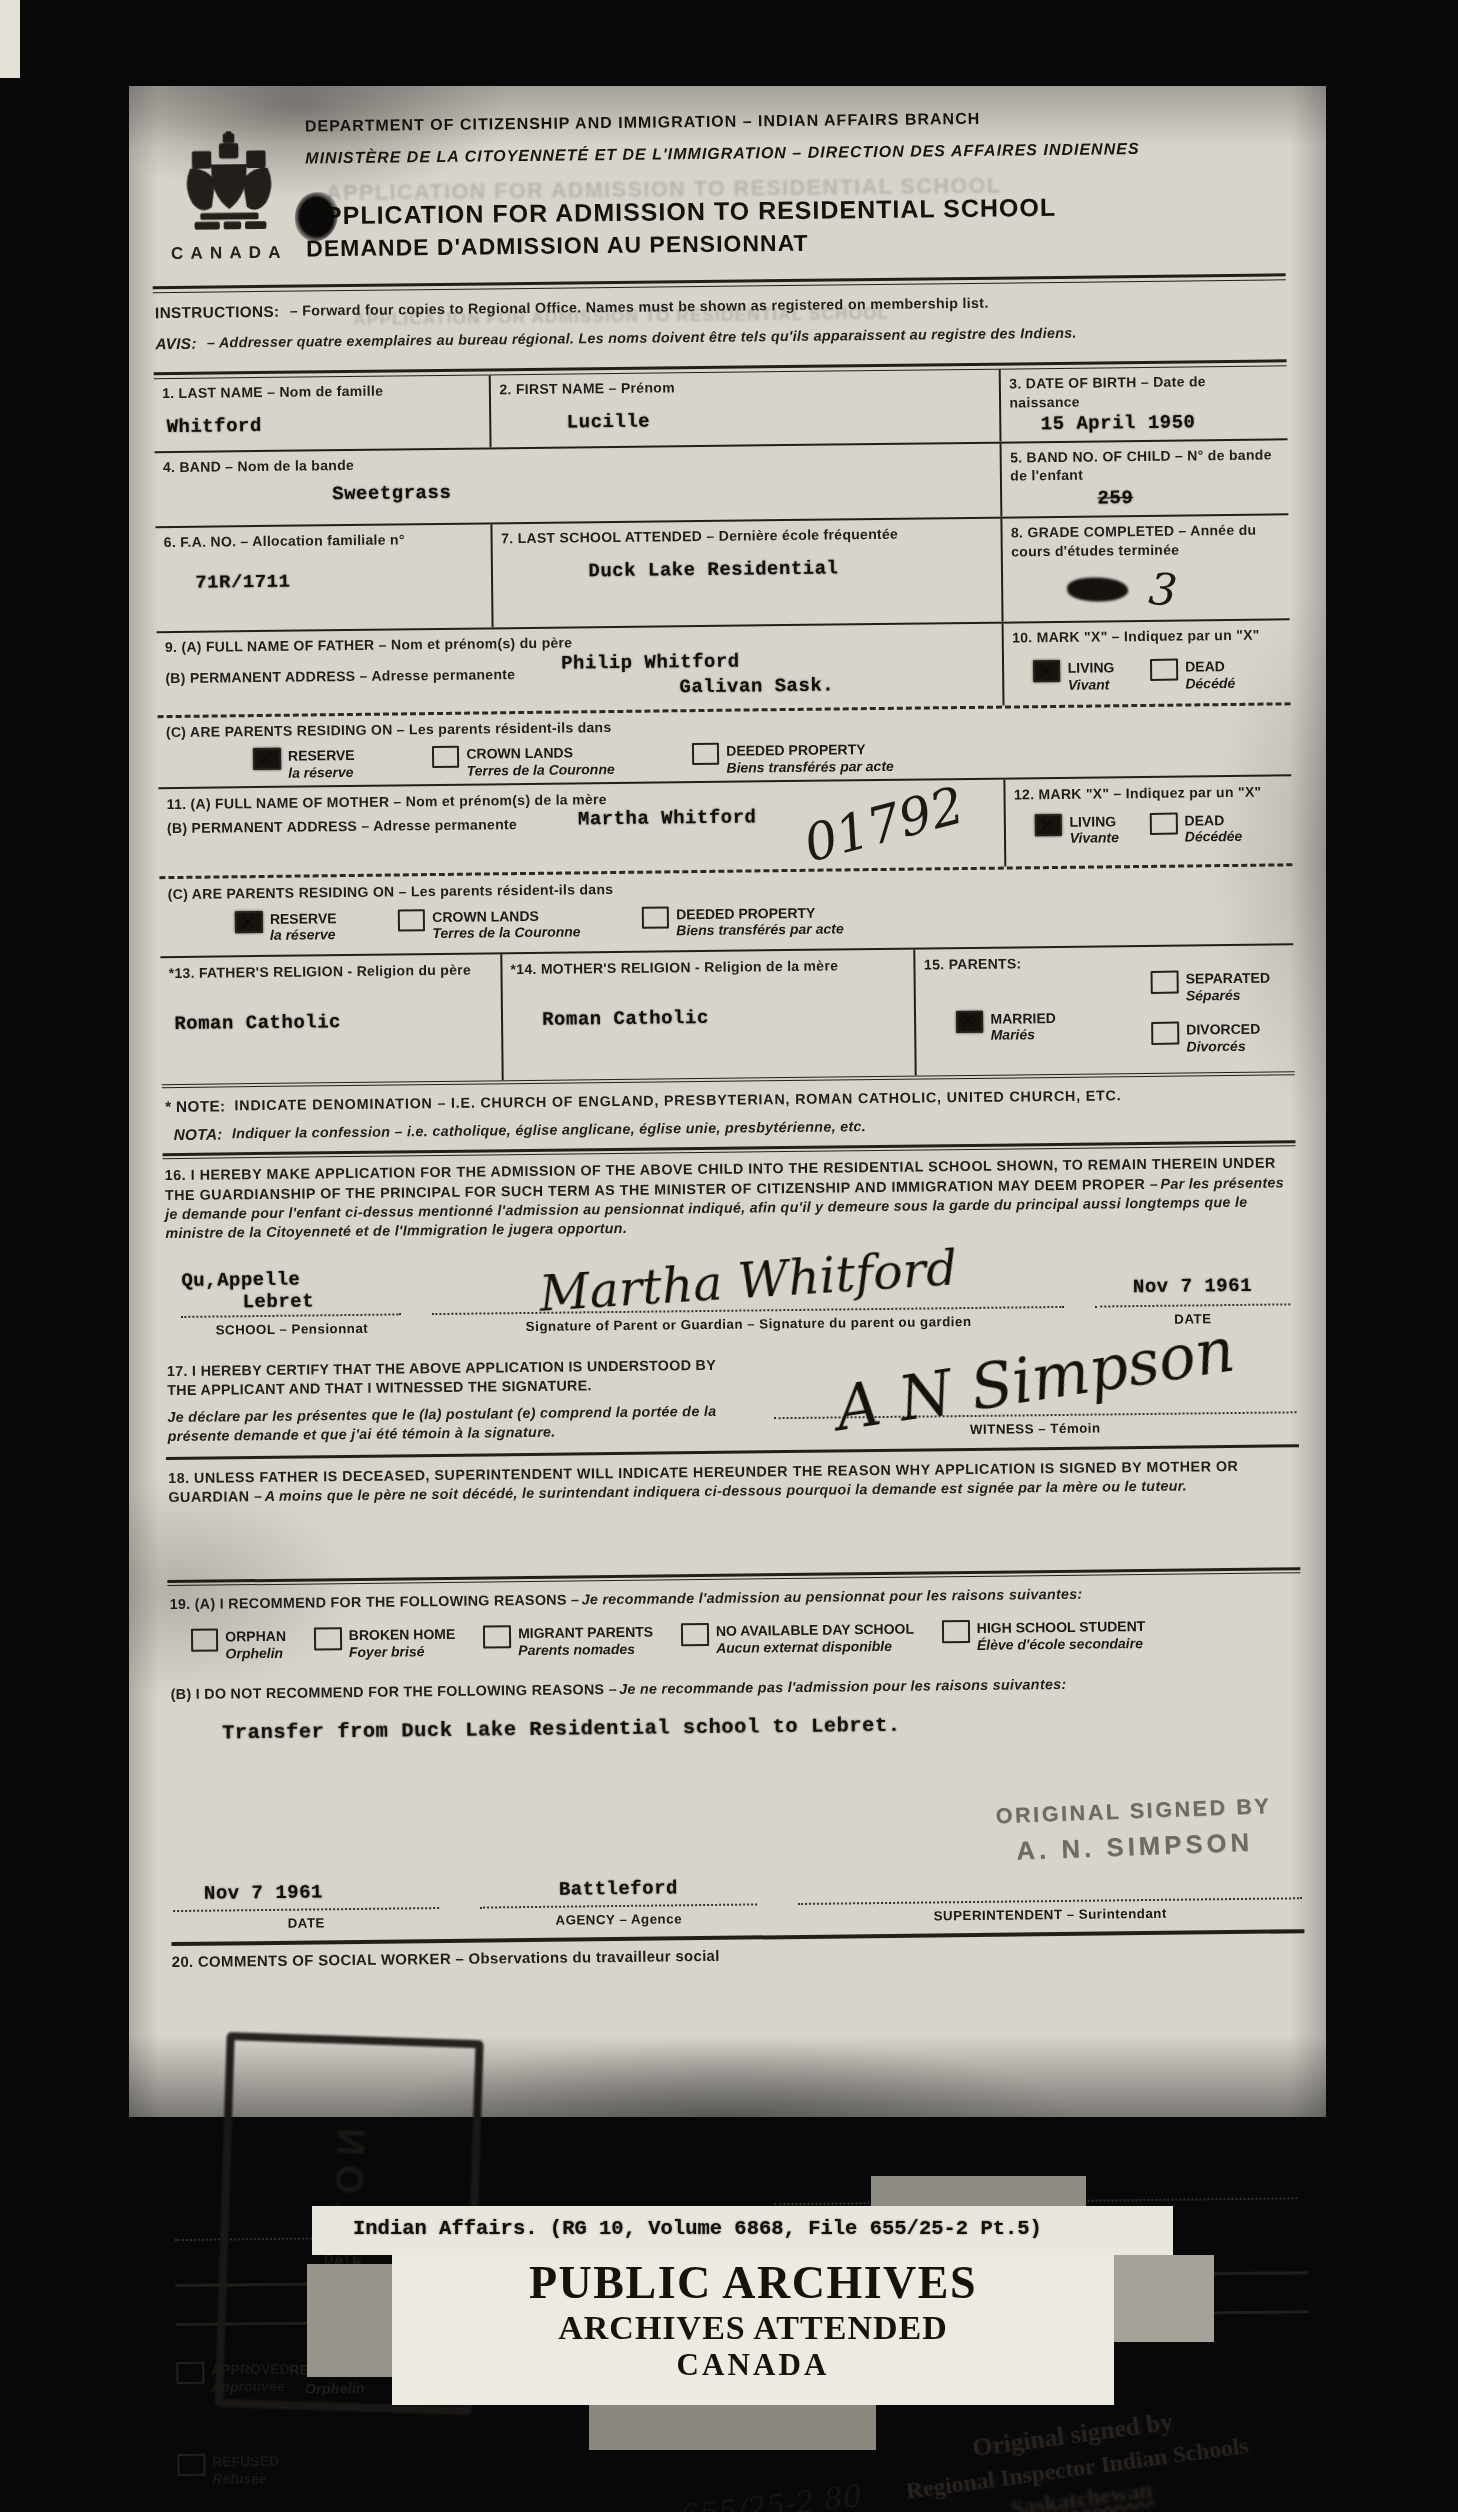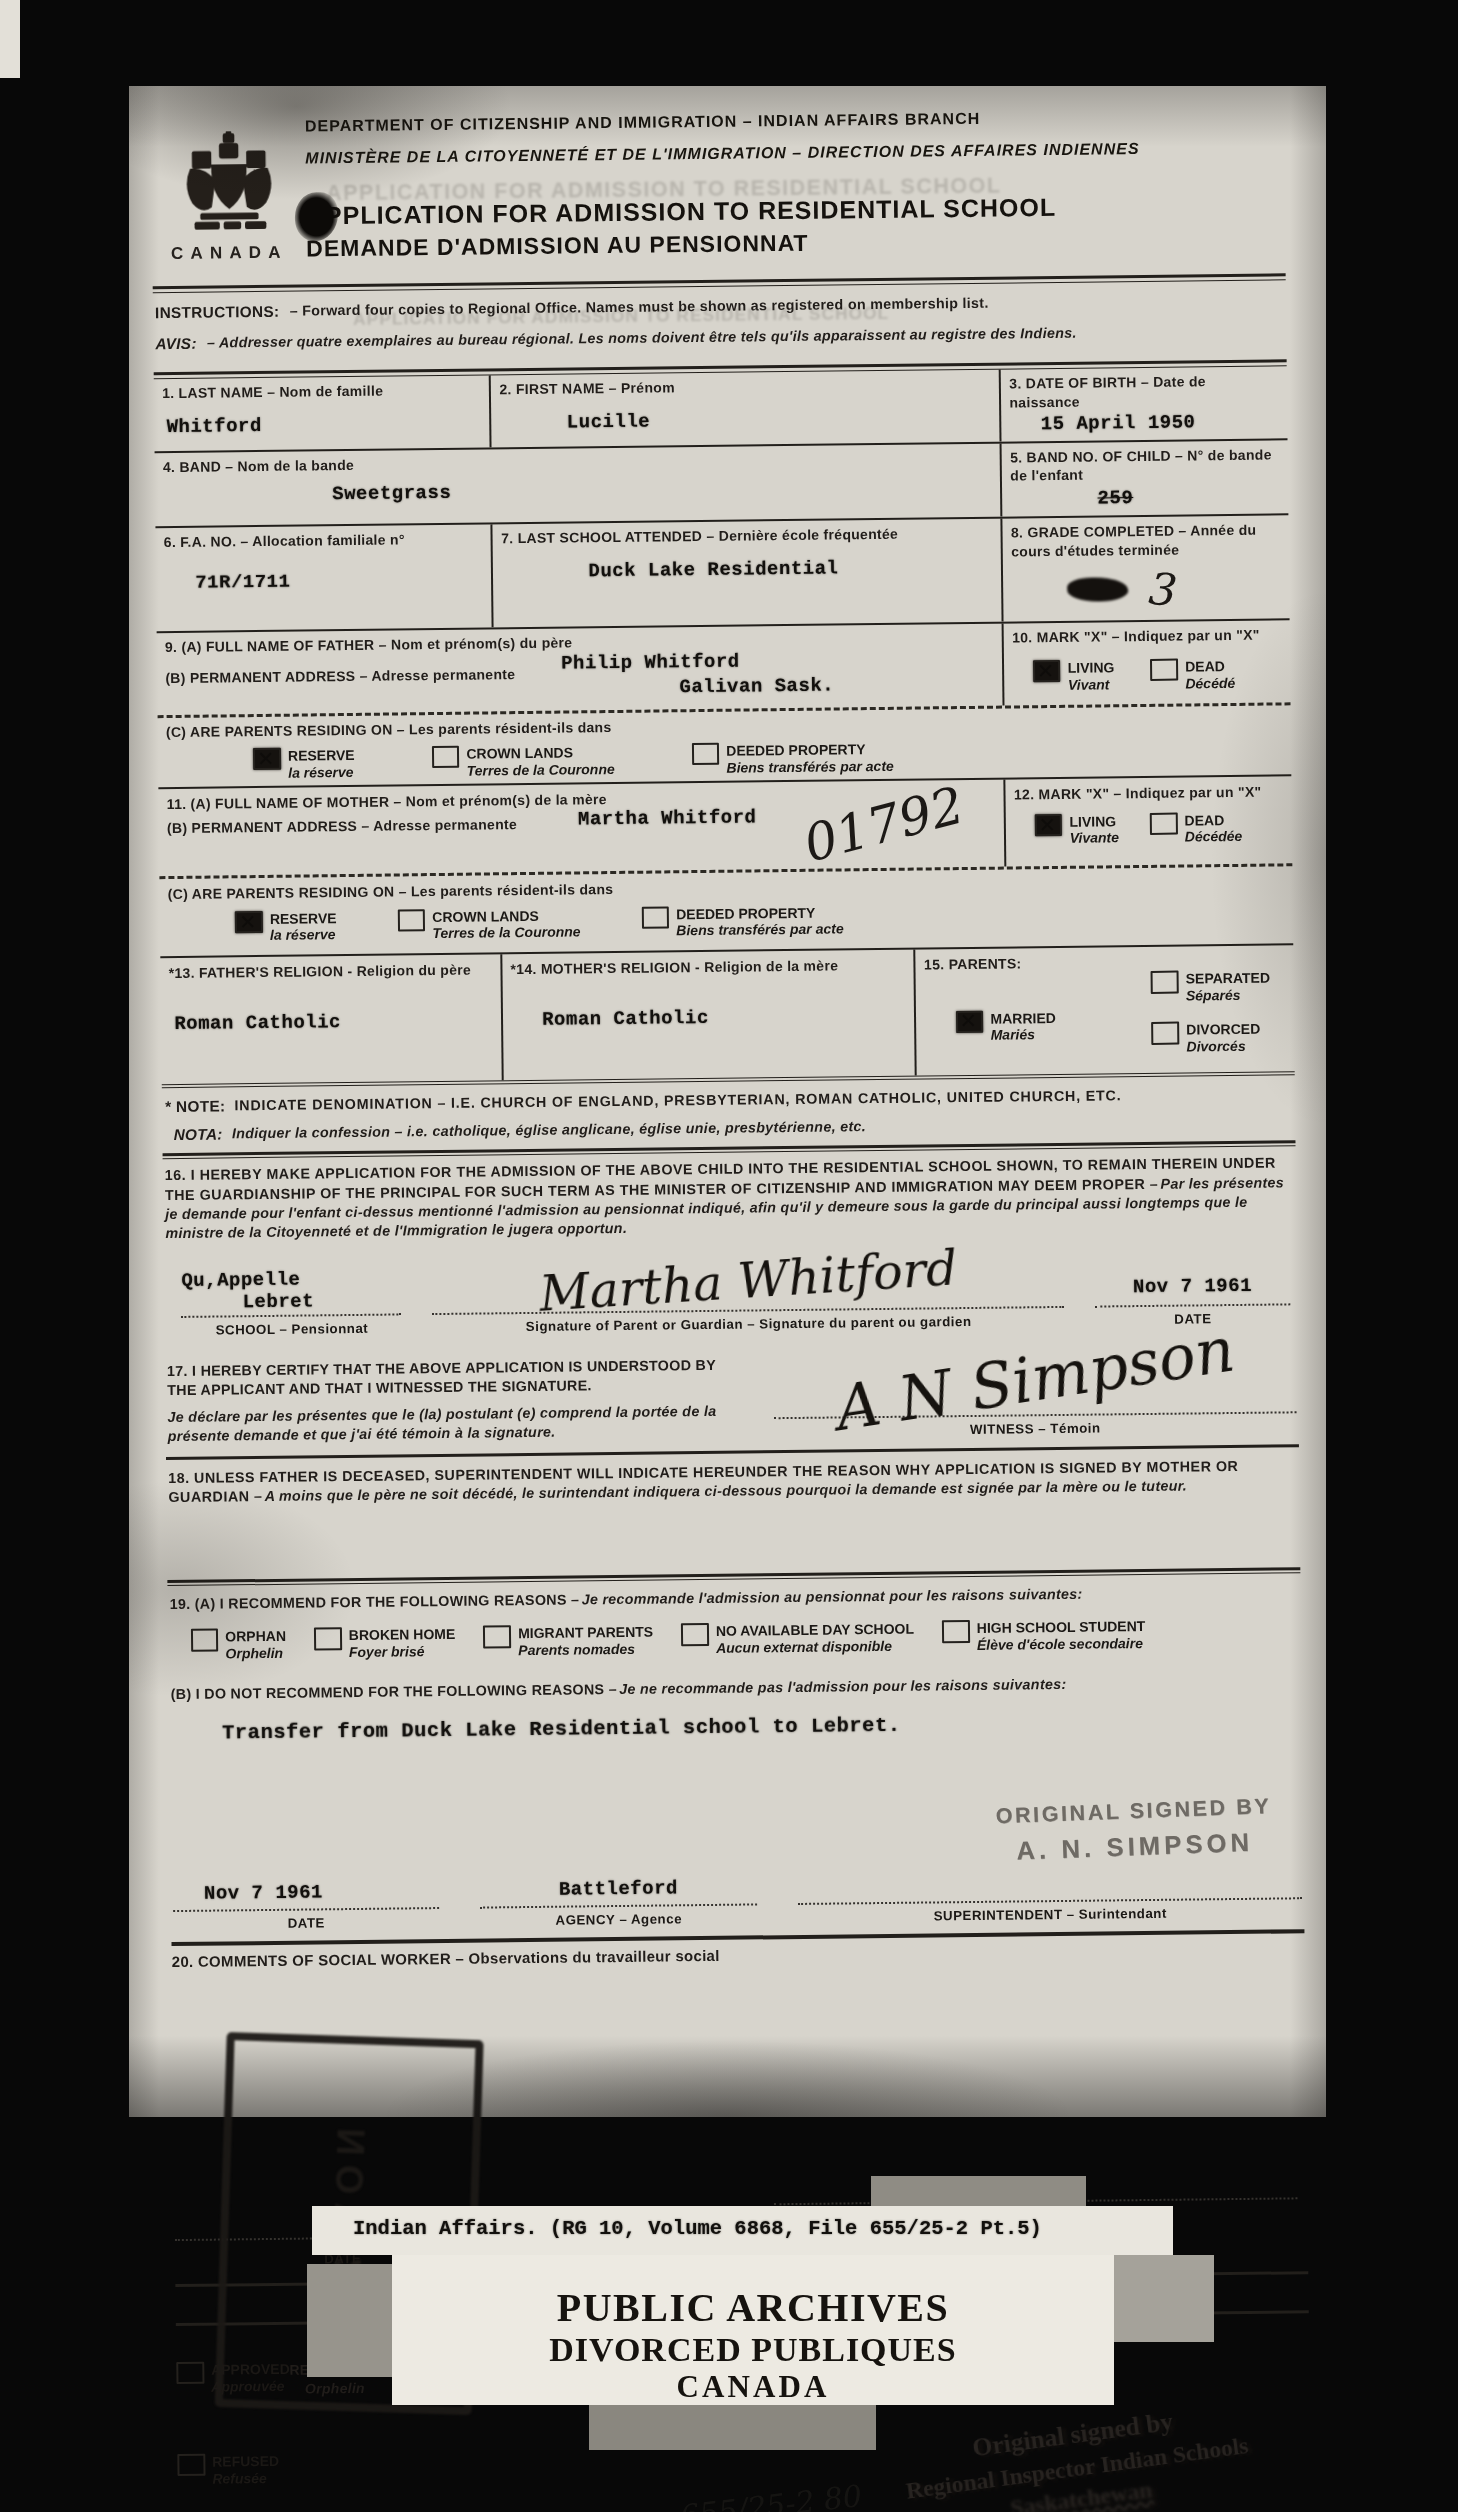--- a/index.html
+++ b/index.html
@@ -449,19 +449,19 @@
     <div class="grime"></div>
   </div>
 
   <div class="strip" style="left:312px;top:2206px;width:861px;height:49px;">
     <div class="typed" style="font-size:20.5px;font-weight:bold;padding:11.3px 0 0 41px;letter-spacing:0;">Indian Affairs. (RG 10, Volume 6868, File 655/25-2 Pt.5)</div>
   </div>
   <div class="sliver" style="left:871px;top:2176px;width:215px;height:31px;background:#8f8c84;"></div>
   <div class="sliver" style="left:307px;top:2264px;width:87px;height:113px;background:#97948c;"></div>
   <div class="sliver" style="left:1112px;top:2255px;width:102px;height:87px;background:#a5a29a;"></div>
   <div class="strip" style="left:392px;top:2255px;width:722px;height:150px;background:#edeae2;text-align:center;">
-    <div class="serifbold" style="font-size:40px;letter-spacing:1.5px;margin-top:29px;filter:blur(0.3px);">PUBLIC ARCHIVES</div>
-    <div class="serifbold" style="font-size:34px;letter-spacing:1px;filter:blur(0.3px);">DIVORCED PUBLIQUES</div>
+    <div class="serifbold" style="font-size:46px;letter-spacing:1.5px;margin-top:1px;filter:blur(0.3px);">PUBLIC ARCHIVES</div>
+    <div class="serifbold" style="font-size:34px;letter-spacing:1px;filter:blur(0.3px);">ARCHIVES ATTENDED</div>
     <div class="serifbold" style="font-size:31px;letter-spacing:3.1px;filter:blur(0.3px);">CANADA</div>
   </div>
   <div class="sliver" style="left:589px;top:2405px;width:287px;height:45px;background:#8a877f;"></div>
 </div>
 
 
 </body></html>

